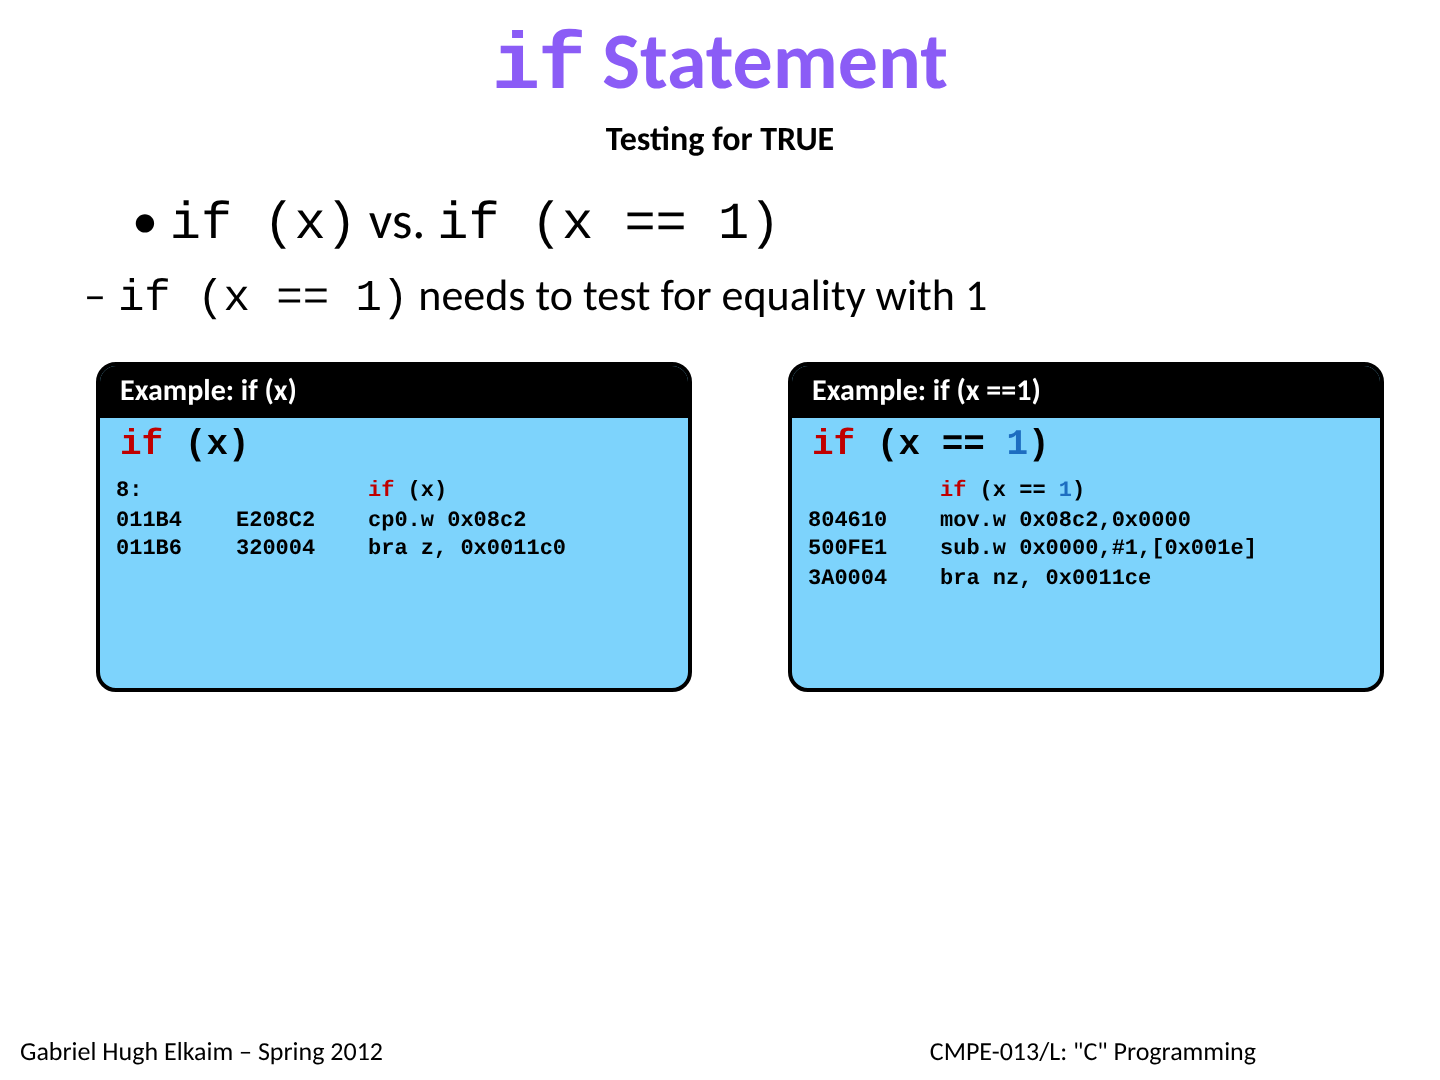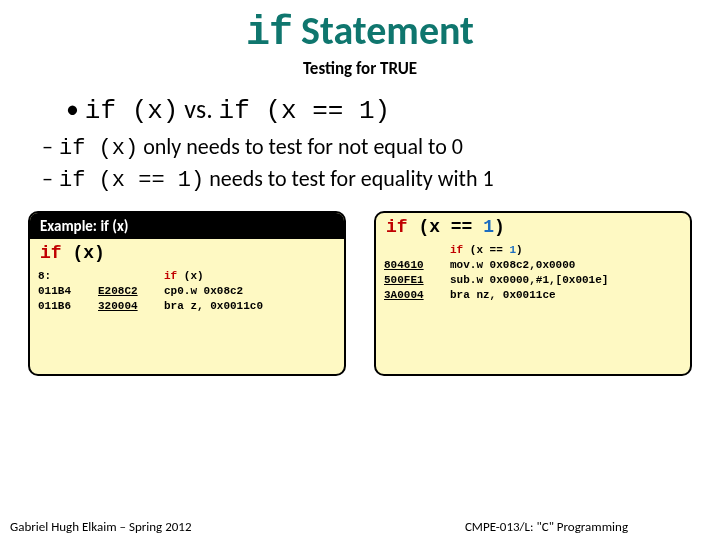--- a/index.html
+++ b/index.html
@@ -9,21 +9,21 @@
     background: #ffffff;
     font-family: Calibri, Arial, sans-serif;
     position: relative;
     overflow: hidden;
   }
   .title {
     text-align: center;
     font-size: 40px;
     font-weight: bold;
     margin-top: 6px;
-    color: #0f766e;
+    color: #8b5cf6;
   }
   .title .mono { font-family: "Courier New", monospace; letter-spacing: -1px; }
   .subtitle {
     text-align: center;
     font-size: 17px;
     font-weight: bold;
     margin-top: 2px;
   }
   .content { padding: 4px 18px 0 18px; }
   .bullet-main {
@@ -42,25 +42,26 @@
   .sub-bullet .dash { margin-right: 6px; }
   .sub-bullet .mono { font-family: "Courier New", monospace; }
   .examples {
     display: flex;
     gap: 28px;
     padding: 0 28px;
     margin-top: 16px;
   }
   .example-box {
     flex: 1;
-    background: #fef9c3;
+    background: #7dd3fc;
     border: 2px solid #000;
     border-radius: 10px;
     overflow: hidden;
     min-height: 165px;
+    margin-left: 20px;
   }
   .example-header {
     background: #000;
     color: #fff;
     font-weight: bold;
     font-size: 15px;
     padding: 4px 10px;
   }
   .example-topcode {
     font-family: "Courier New", monospace;
@@ -73,21 +74,21 @@
   .asm-row {
     display: flex;
     font-family: "Courier New", monospace;
     font-size: 11px;
     font-weight: bold;
     padding: 4px 8px 0 8px;
     gap: 8px;
   }
   .asm-col { white-space: pre; line-height: 1.35; }
   .asm-col1 { width: 52px; }
-  .asm-col2 { width: 58px; text-decoration: underline; }
+  .asm-col2 { width: 58px; }
   .asm-col3 { flex: 1; }
   .asm-col3 .kw { color: #c00000; }
   .asm-col3 .num { color: #1d6dc0; }
   .footer {
     position: absolute;
     bottom: 6px;
     left: 0;
     width: 638px;
     display: flex;
     justify-content: space-between;
@@ -105,23 +106,20 @@
 </div>
 <div class="subtitle">Testing for TRUE</div>
 
 <div class="content">
   <div class="bullet-main">
     <span>•</span>
     <span class="mono">if (x)</span><span> vs. </span><span class="mono">if (x == 1)</span>
   </div>
   <div class="sub-bullets">
     <div class="sub-bullet">
-      <span class="dash">–</span><span class="mono">if (x)</span><span> only needs to test for not equal to 0</span>
-    </div>
-    <div class="sub-bullet">
       <span class="dash">–</span><span class="mono">if (x == 1)</span><span> needs to test for equality with 1</span>
     </div>
   </div>
 </div>
 
 <div class="examples">
   <div class="example-box">
     <div class="example-header">Example: if (x)</div>
     <div class="example-topcode">
       <span class="kw">if</span><span> (x)</span>
@@ -133,20 +131,21 @@
       <div class="asm-col asm-col2">
 E208C2
 320004</div>
       <div class="asm-col asm-col3"><span class="kw">if</span><span> (x)
 cp0.w 0x08c2
 bra z, 0x0011c0</span></div>
     </div>
   </div>
 
   <div class="example-box">
+    <div class="example-header">Example: if (x ==1)</div>
     <div class="example-topcode">
       <span class="kw">if</span><span> (x == </span><span class="num">1</span><span>)</span>
     </div>
     <div class="asm-row">
       <div class="asm-col asm-col2">
 804610
 500FE1
 3A0004</div>
       <div class="asm-col asm-col3"><span class="kw">if</span><span> (x == </span><span class="num">1</span><span>)
 mov.w 0x08c2,0x0000

